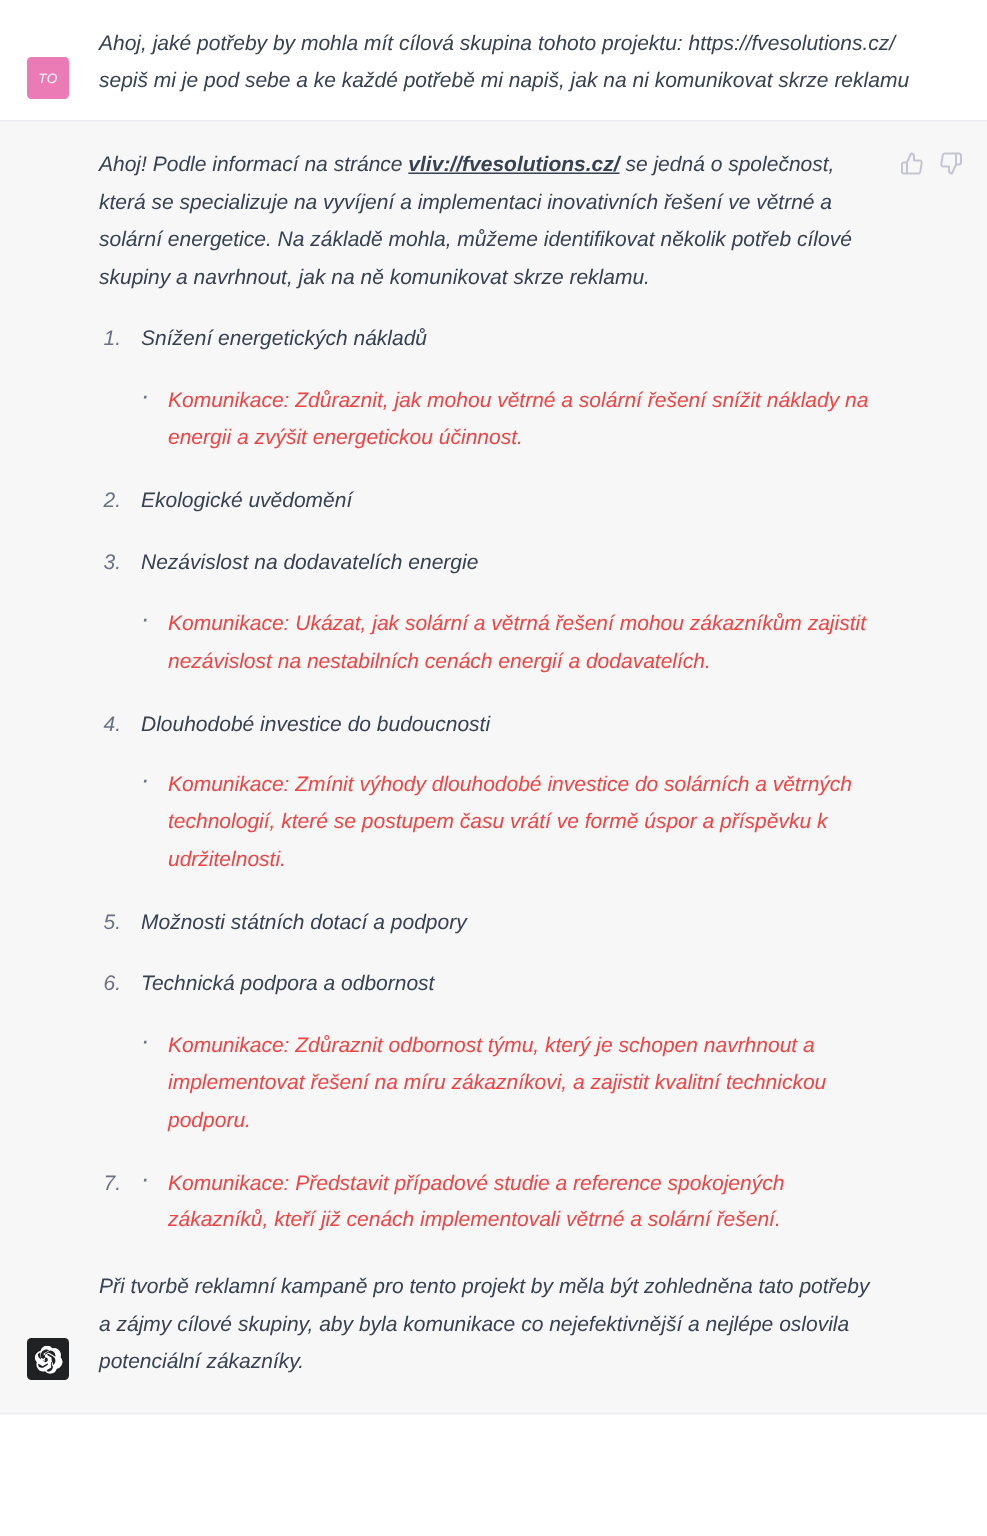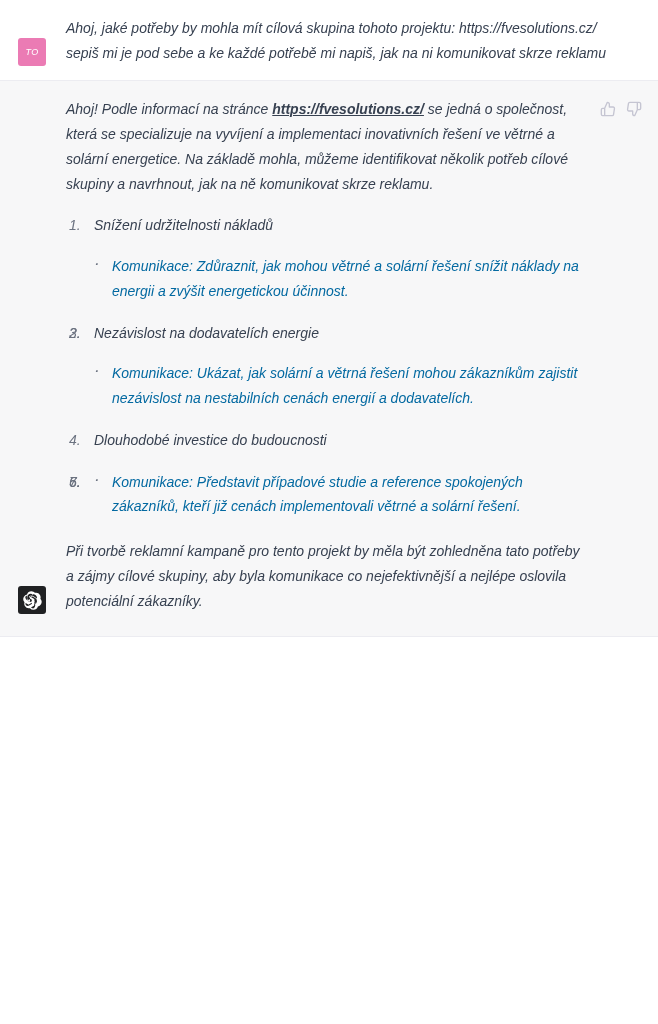--- a/index.html
+++ b/index.html
@@ -121,21 +121,21 @@
   
   ul.comm-list {
     list-style: none;
     margin: 16px 0 0 0;
     padding: 0;
   }
   ul.comm-list > li.comm-item {
     position: relative;
     padding-left: 18px;
     line-height: 1.78;
-    color: #0369a1;
+    color: #ef4444;
   }
   ul.comm-list > li.comm-item::before {
     content: "\00B7";
     position: absolute;
     left: 0px;
     top: -5px;
     color: #6b7280;
     font-size: 17px;
     line-height: 1.75;
   }
@@ -194,49 +194,58 @@
       <div class="avatar avatar-assistant">
         <span>
           <svg width="19" height="19" viewBox="0 0 41 41" fill="#ffffff" aria-hidden="true">
             <path d="M37.532 16.87a9.963 9.963 0 0 0-.856-8.184 10.078 10.078 0 0 0-10.855-4.835A9.964 9.964 0 0 0 18.306.5a10.079 10.079 0 0 0-9.614 6.977 9.967 9.967 0 0 0-6.664 4.834 10.08 10.08 0 0 0 1.24 11.817 9.965 9.965 0 0 0 .856 8.185 10.079 10.079 0 0 0 10.855 4.835 9.965 9.965 0 0 0 7.516 3.35 10.078 10.078 0 0 0 9.617-6.981 9.967 9.967 0 0 0 6.663-4.834 10.079 10.079 0 0 0-1.243-11.813zM22.498 37.886a7.474 7.474 0 0 1-4.799-1.735c.06-.33.143-.66.225-.985l5.602-3.234a.91.91 0 0 0 .46-.796V23.25l2.368 1.37a.084.084 0 0 1 .046.062v6.536a7.505 7.505 0 0 1-7.902 6.668zM6.392 31.006a7.471 7.471 0 0 1-.894-5.023c.06.036.162.099.237.141l5.603 3.234a.91.91 0 0 0 .92 0l6.84-3.95v2.734a.8.8 0 0 1-.34.075l-5.662 3.268a7.504 7.504 0 0 1-6.704-.479zM4.917 12.87a7.471 7.471 0 0 1 3.919-3.286c0 .07-.4.19-.4.277v6.469a.91.91 0 0 0 .46.795l6.84 3.95-2.37 1.37a.081.081 0 0 1-.77.01L8.03 19.185a7.504 7.504 0 0 1-3.113-6.315zm19.482 4.53l-6.84-3.95 2.37-1.368a.084.084 0 0 1 .77-.01l5.66 3.267a7.5 7.5 0 0 1-1.157 13.528v-6.67a.91.91 0 0 0-.46-.796zm2.36-3.537c-.06-.038-.162-.1-.237-.142l-5.602-3.234a.909.909 0 0 0-.922 0l-6.84 3.95v-2.735a.08.08 0 0 1 .035-.072l5.662-3.266a7.5 7.5 0 0 1 11.14 7.766 42.05 42.05 0 0 0-.236-.141zM11.6 21.451l-2.37-1.37a.083.083 0 0 1-.046-.062V13.48a7.5 7.5 0 0 1 12.294-5.756c-.06.033-.168.092-.237.132l-5.602 3.234a.91.91 0 0 0-.46.795l-.004 7.884zm1.287-2.774l3.046-1.758 3.046 1.758v3.516l-3.046 1.758-3.047-1.758-.001-3.516z"></path>
           </svg>
         </span>
       </div>
 
       <div class="content">
 
-        <p class="para"><span>Ahoj! Podle informací na stránce </span><a class="inline-link" href="#">https://fvesolutions.cz/</a><span> se jedná o společnost, která se specializuje na vyvíjení a implementaci inovativních řešení ve větrné a solární energetice. Na základě mohla, můžeme identifikovat několik potřeb cílové skupiny a navrhnout, jak na ně komunikovat skrze reklamu.</span></p>
+        <p class="para"><span>Ahoj! Podle informací na stránce </span><a class="inline-link" href="#">vliv://fvesolutions.cz/</a><span> se jedná o společnost, která se specializuje na vyvíjení a implementaci inovativních řešení ve větrné a solární energetice. Na základě mohla, můžeme identifikovat několik potřeb cílové skupiny a navrhnout, jak na ně komunikovat skrze reklamu.</span></p>
 
         <ol class="needs-list">
 
           <li class="need-item">
-            <span class="need-title">Snížení udržitelnosti nákladů</span>
+            <span class="need-title">Snížení energetických nákladů</span>
             <ul class="comm-list">
               <li class="comm-item">Komunikace: Zdůraznit, jak mohou větrné a solární řešení snížit náklady na energii a zvýšit energetickou účinnost.</li>
             </ul>
           </li>
 
           <li class="need-item">
+            <span class="need-title">Ekologické uvědomění</span>
           </li>
 
           <li class="need-item">
             <span class="need-title">Nezávislost na dodavatelích energie</span>
             <ul class="comm-list">
               <li class="comm-item">Komunikace: Ukázat, jak solární a větrná řešení mohou zákazníkům zajistit nezávislost na nestabilních cenách energií a dodavatelích.</li>
             </ul>
           </li>
 
           <li class="need-item">
             <span class="need-title">Dlouhodobé investice do budoucnosti</span>
-          </li>
-
-          <li class="need-item">
-          </li>
-
-          <li class="need-item">
+            <ul class="comm-list">
+              <li class="comm-item">Komunikace: Zmínit výhody dlouhodobé investice do solárních a větrných technologií, které se postupem času vrátí ve formě úspor a příspěvku k udržitelnosti.</li>
+            </ul>
+          </li>
+
+          <li class="need-item">
+            <span class="need-title">Možnosti státních dotací a podpory</span>
+          </li>
+
+          <li class="need-item">
+            <span class="need-title">Technická podpora a odbornost</span>
+            <ul class="comm-list">
+              <li class="comm-item">Komunikace: Zdůraznit odbornost týmu, který je schopen navrhnout a implementovat řešení na míru zákazníkovi, a zajistit kvalitní technickou podporu.</li>
+            </ul>
           </li>
 
           <li class="need-item">
             <ul class="comm-list">
               <li class="comm-item">Komunikace: Představit případové studie a reference spokojených zákazníků, kteří již cenách implementovali větrné a solární řešení.</li>
             </ul>
           </li>
 
         </ol>
 

